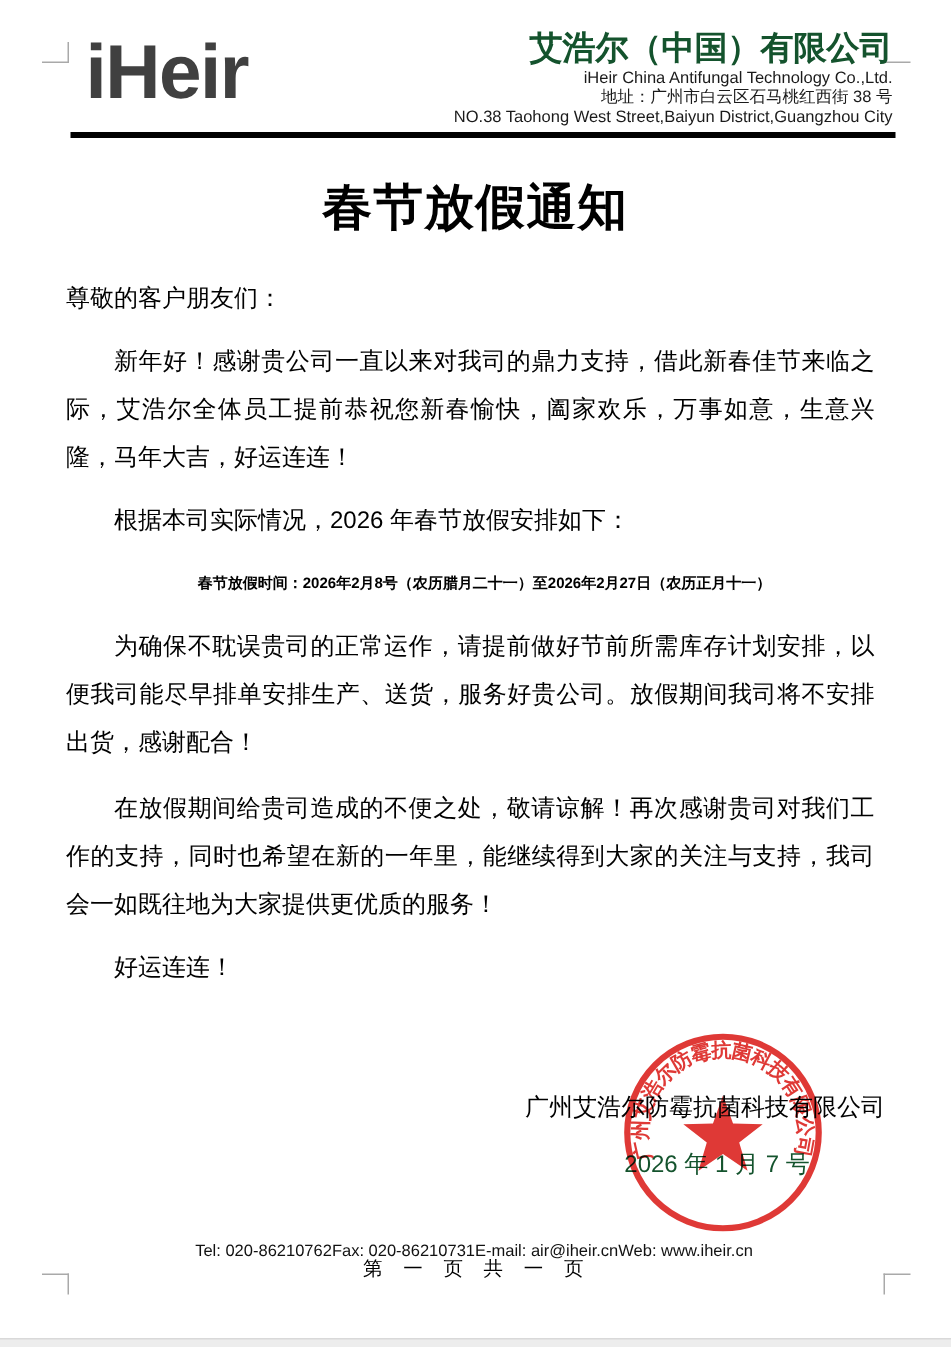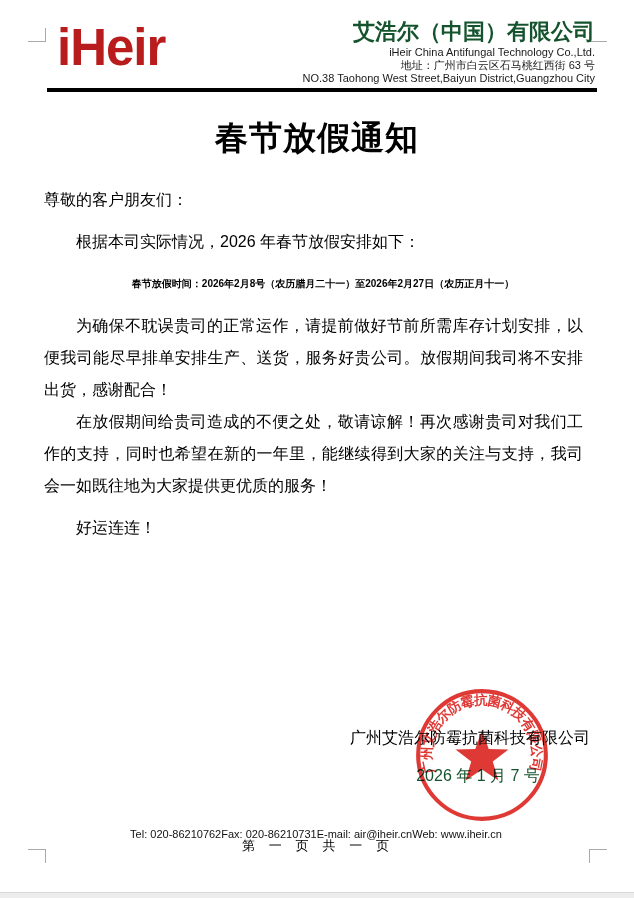--- a/index.html
+++ b/index.html
@@ -15,21 +15,21 @@
   .crop{position:absolute;width:17px;height:13px;}
   .crop.tl{left:28px;top:28px;border-right:1px solid #a9a9a9;border-bottom:1px solid #a9a9a9;}
   .crop.tr{left:589px;top:28px;border-left:1px solid #a9a9a9;border-bottom:1px solid #a9a9a9;}
   .crop.bl{left:28px;top:849px;border-right:1px solid #a9a9a9;border-top:1px solid #a9a9a9;}
   .crop.br{left:589px;top:849px;border-left:1px solid #a9a9a9;border-top:1px solid #a9a9a9;}
 
   
   .logo{
     position:absolute;left:57px;top:20px;
     font-size:51px;font-weight:900;letter-spacing:-1px;
-    color:#b91c1c;line-height:56px;
+    color:#404040;line-height:56px;
     font-family:"Liberation Sans", sans-serif;
     text-align:right;
   }
   .header-right{
     position:absolute;right:39px;top:18px;
     text-align:right;
   }
   .company-cn{
     font-family:"Liberation Serif", serif;
     font-weight:bold;font-size:22px;line-height:28px;color:#14532d;
@@ -52,21 +52,21 @@
   .body-text{
     position:absolute;left:44px;right:51px;top:184px;
     font-size:16px;line-height:32px;text-align:justify;color:#000;
   }
   .body-text p{margin:0 0 10px 0;}
   .body-text p.indent{text-indent:2em;}
   .body-text p.schedule{
     font-weight:bold;font-size:10px;
     padding-left:19px;text-indent:0;white-space:nowrap;text-align:center;
   }
-  .body-text p.nogap{margin-bottom:0;}
+  .body-text p.nogap{margin-bottom:12px;}
   .body-text p.closing{margin-top:8px;}
 
   
   .sig-company{
     position:absolute;right:44px;top:728px;
     font-size:16px;color:#000;white-space:nowrap;
   }
   .sig-date{
     position:absolute;left:366px;top:766px;width:224px;
     text-align:center;font-size:16px;color:#14532d;white-space:nowrap;
@@ -100,29 +100,30 @@
 
   <div class="crop tl"></div>
   <div class="crop tr"></div>
   <div class="crop bl"></div>
   <div class="crop br"></div>
 
   <div class="logo">iHeir</div>
   <div class="header-right">
     <div class="company-cn">艾浩尔（中国）有限公司</div>
     <div class="header-small">iHeir China Antifungal Technology Co.,Ltd.</div>
-    <div class="header-small">地址：广州市白云区石马桃红西街 63 号</div>
+    <div class="header-small">地址：广州市白云区石马桃红西街 38 号</div>
     <div class="header-small">NO.38 Taohong West Street,Baiyun District,Guangzhou City</div>
   </div>
   <div class="header-divider"></div>
 
   <div class="doc-title">春节放假通知</div>
 
   <div class="body-text">
     <p>尊敬的客户朋友们：</p>
+    <p class="indent">新年好！感谢贵公司一直以来对我司的鼎力支持，借此新春佳节来临之际，艾浩尔全体员工提前恭祝您新春愉快，阖家欢乐，万事如意，生意兴隆，马年大吉，好运连连！</p>
     <p class="indent">根据本司实际情况，2026 年春节放假安排如下：</p>
     <p class="schedule">春节放假时间：2026年2月8号（农历腊月二十一）至2026年2月27日（农历正月十一）</p>
     <p class="indent nogap">为确保不耽误贵司的正常运作，请提前做好节前所需库存计划安排，以便我司能尽早排单安排生产、送货，服务好贵公司。放假期间我司将不安排出货，感谢配合！</p>
     <p class="indent">在放假期间给贵司造成的不便之处，敬请谅解！再次感谢贵司对我们工作的支持，同时也希望在新的一年里，能继续得到大家的关注与支持，我司会一如既往地为大家提供更优质的服务！</p>
     <p class="indent closing">好运连连！</p>
   </div>
 
   <div class="sig-company">广州艾浩尔防霉抗菌科技有限公司</div>
   <div class="sig-date">2026 年 1 月 7 号</div>
 

